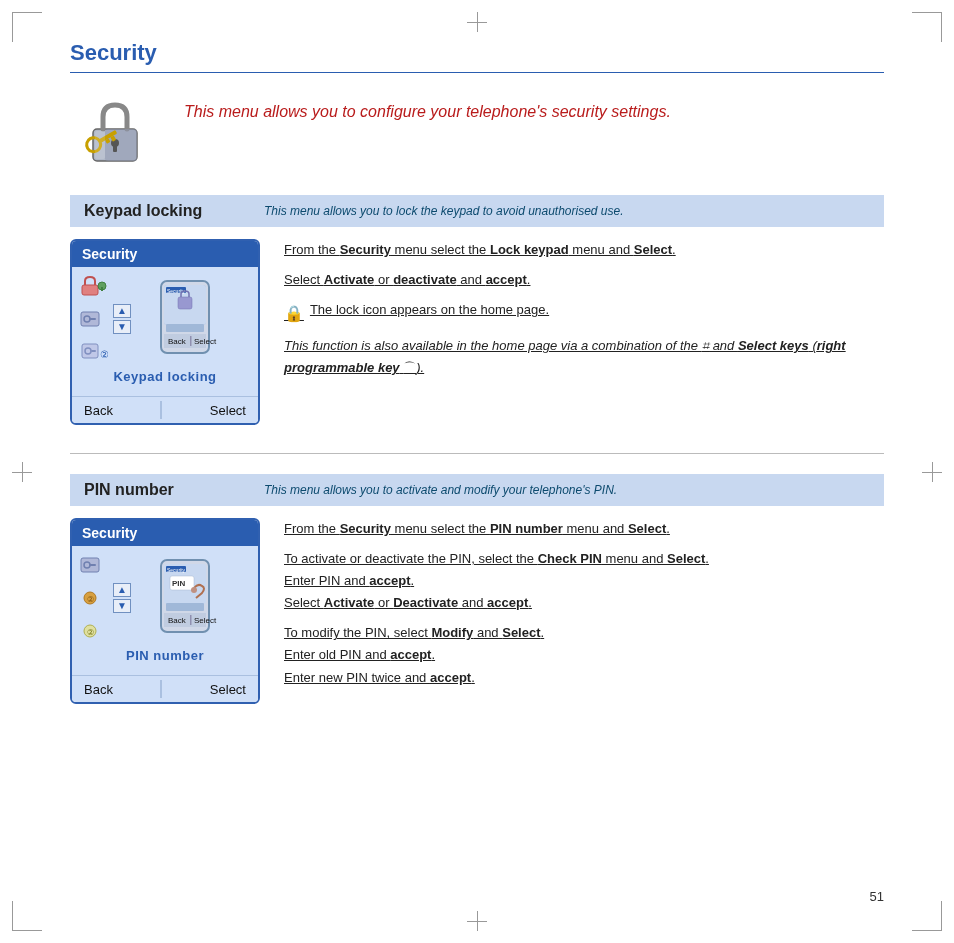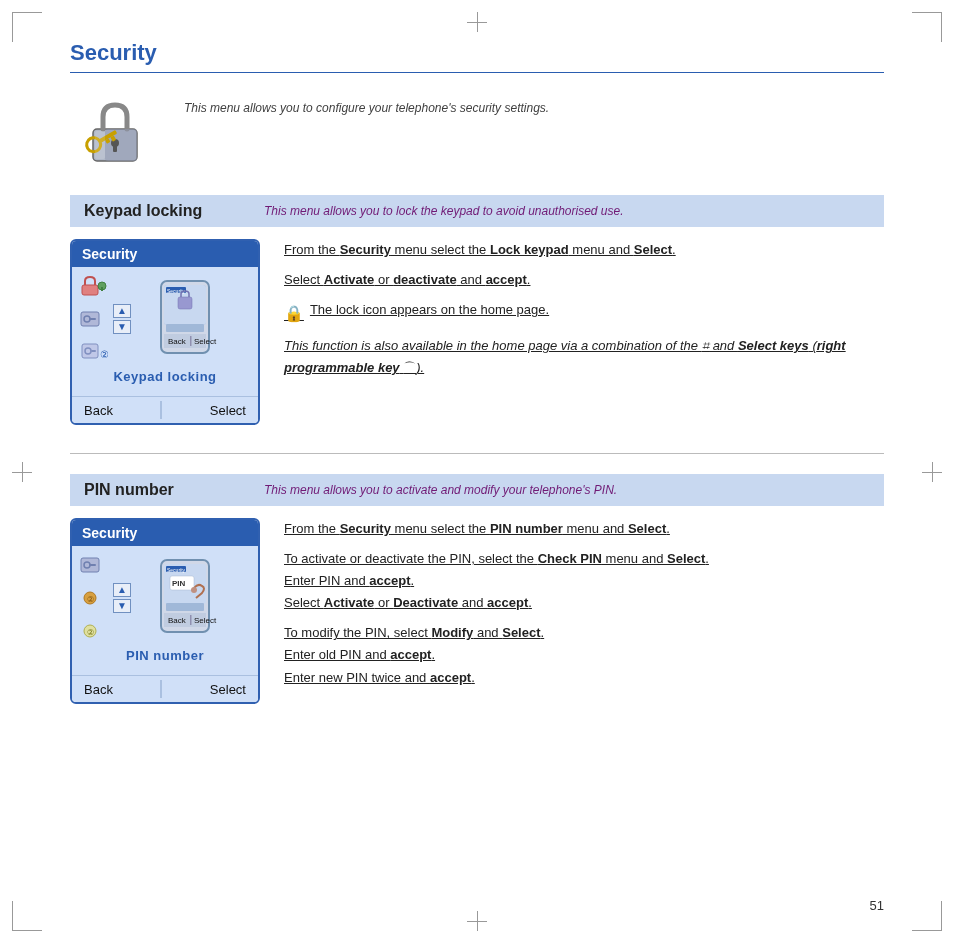--- a/index.html
+++ b/index.html
@@ -91,22 +91,22 @@
     }
     .intro-icon {
       width: 90px;
       min-width: 90px;
       display: flex;
       align-items: center;
       justify-content: center;
     }
     .intro-text {
       font-style: italic;
-      color: #404040;
-      font-size: 12px;
+      color: #b91c1c;
+      font-size: 16px;
       line-height: 1.6;
       padding-top: 8px;
     }
 
     
     .section-header {
       background: #c8d8f0;
       display: flex;
       flex-direction: row;
       align-items: center;
@@ -116,21 +116,21 @@
     }
     .section-header-title {
       font-size: 16px;
       font-weight: bold;
       color: #222;
       min-width: 160px;
     }
     .section-header-desc {
       font-style: italic;
       font-size: 12px;
-      color: #701a75;
+      color: #0c4a6e;
     }
 
     
     .section-content {
       display: flex;
       flex-direction: row;
       gap: 24px;
       margin-bottom: 28px;
     }
 
@@ -219,21 +219,21 @@
     }
     .note-icon {
       font-size: 16px;
       color: #2a5db0;
       margin-top: 1px;
     }
 
     
     .page-number {
       position: absolute;
-      bottom: 30px;
+      bottom: 39px;
       right: 70px;
       font-size: 13px;
       color: #333;
     }
 
     
     .section-divider {
       border: none;
       border-top: 1.5px solid #bbb;
       margin: 10px 0 20px 0;

